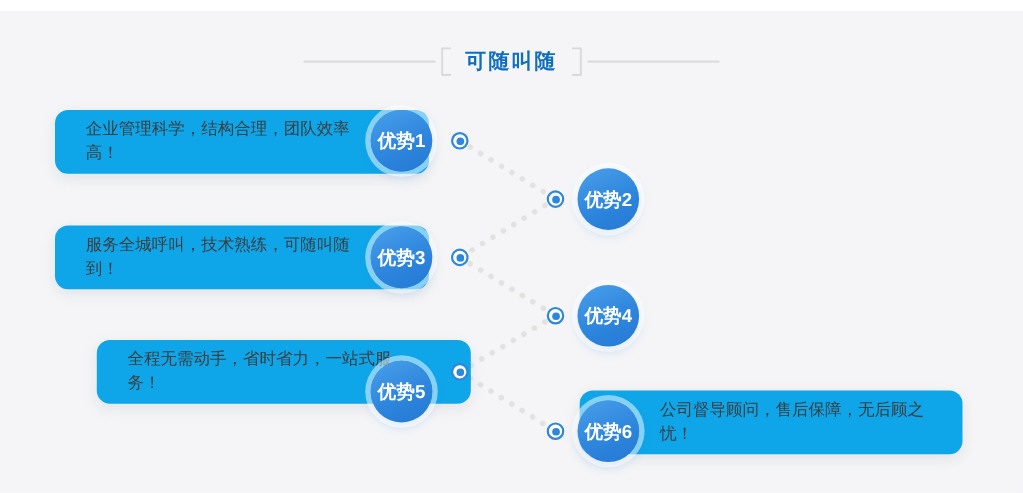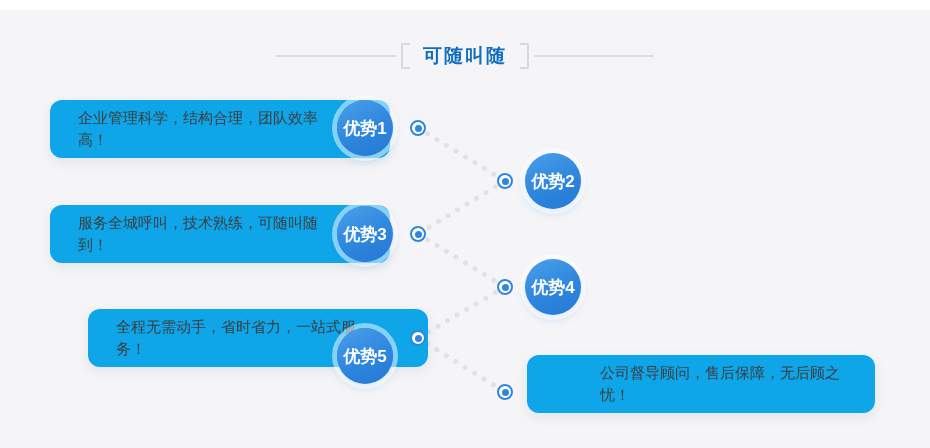--- a/index.html
+++ b/index.html
@@ -125,14 +125,17 @@
     <span>优势5</span>
   </div>
   <div class="marker" style="left:410px;top:330px;"></div>
 
   <div class="card right" style="left:527px;top:355px;width:348px;">
     <p class="card-text">
       <span>公司督导顾问，售后保障，无后顾之</span>
       <span>忧！</span>
     </p>
   </div>
+  <div class="badge" style="left:525px;top:364px;">
+    <span>优势6</span>
+  </div>
   <div class="marker" style="left:497px;top:384px;"></div>
 </div>
 
 </body></html>

